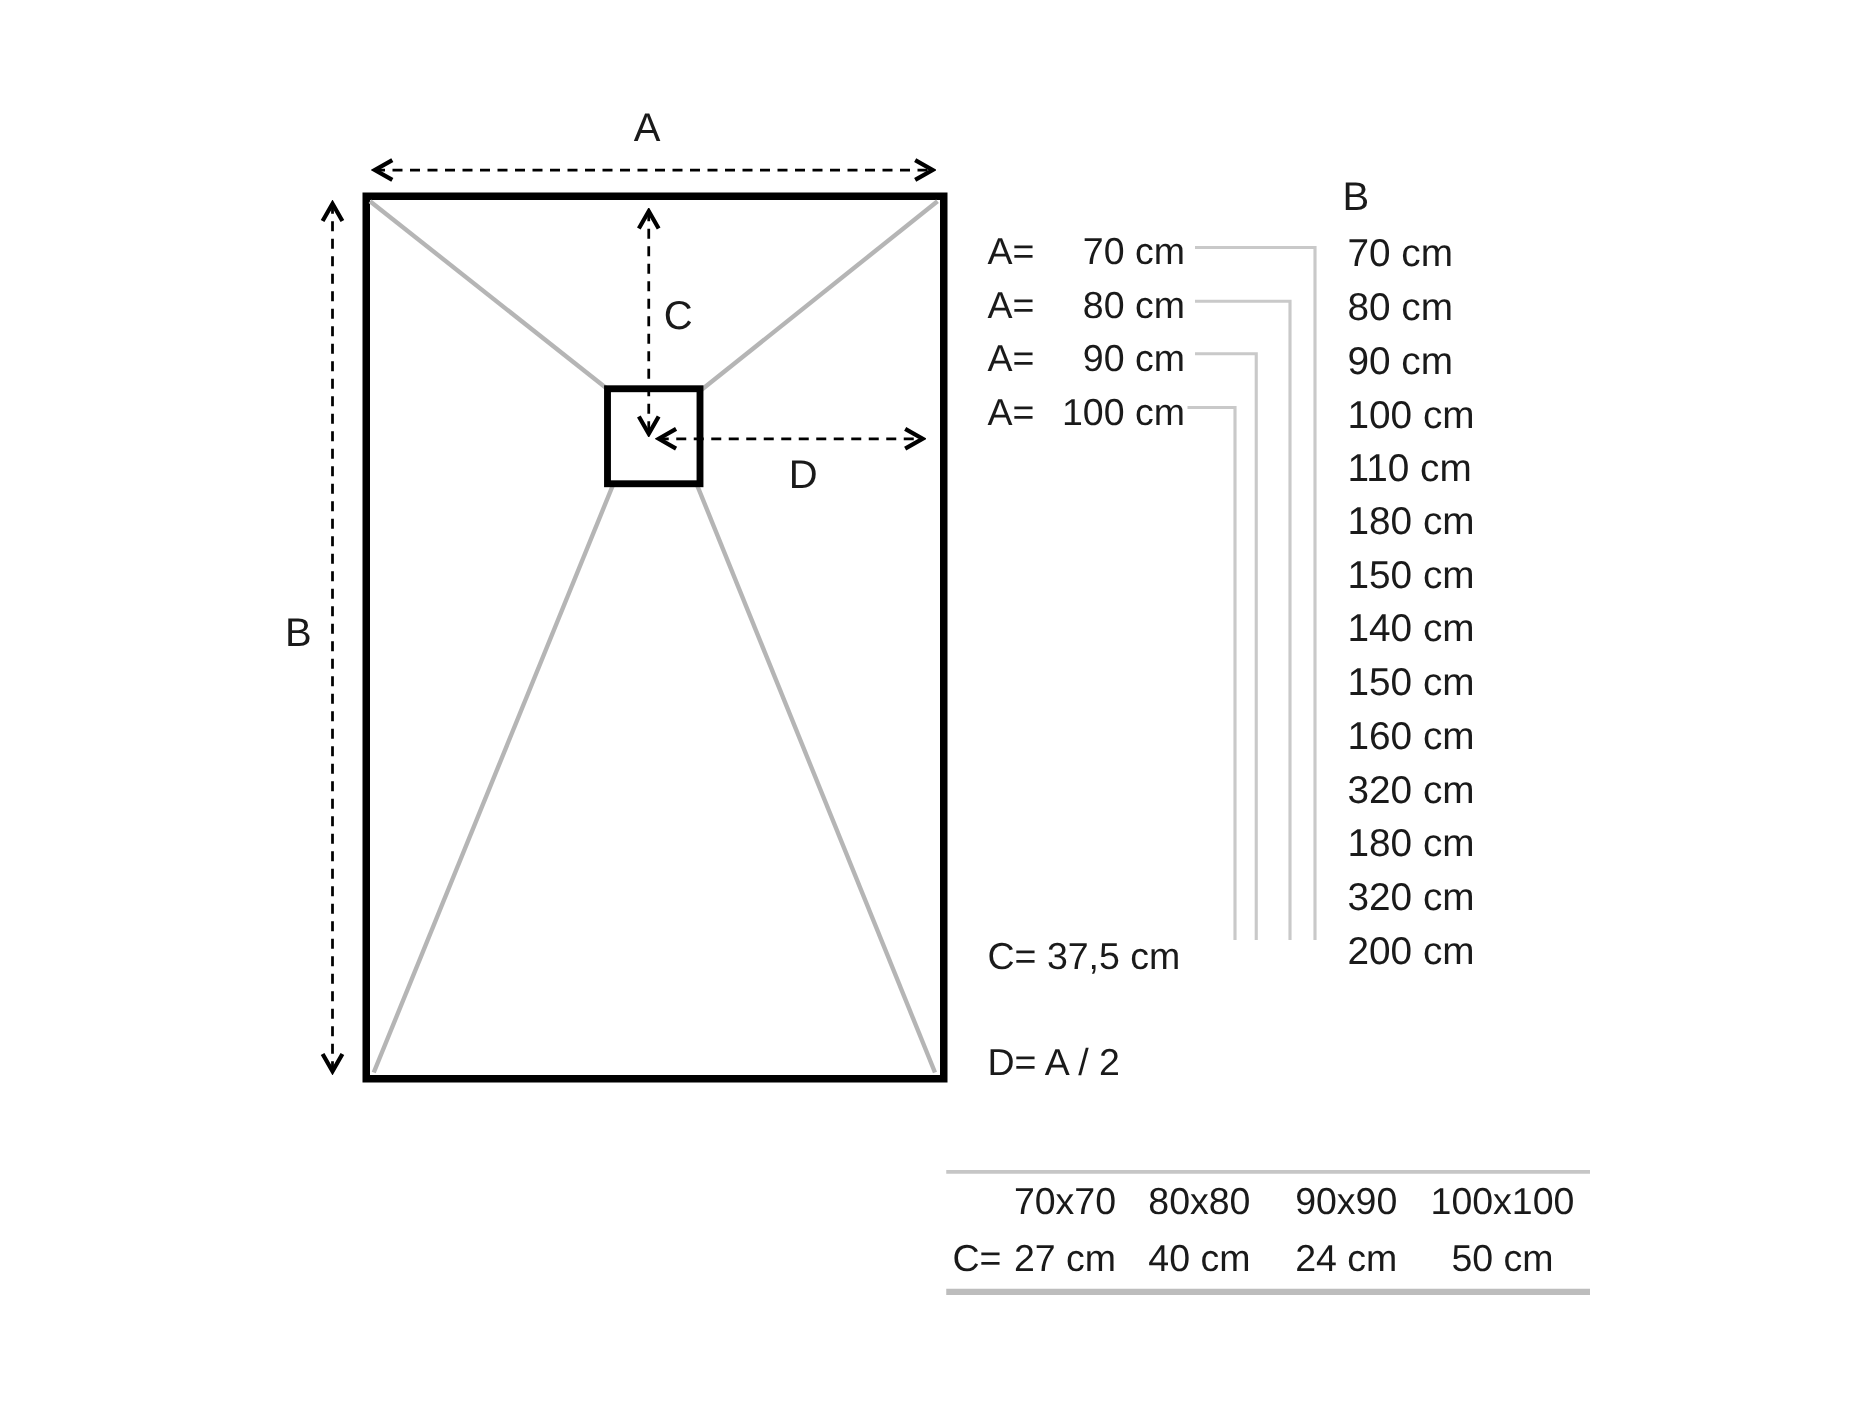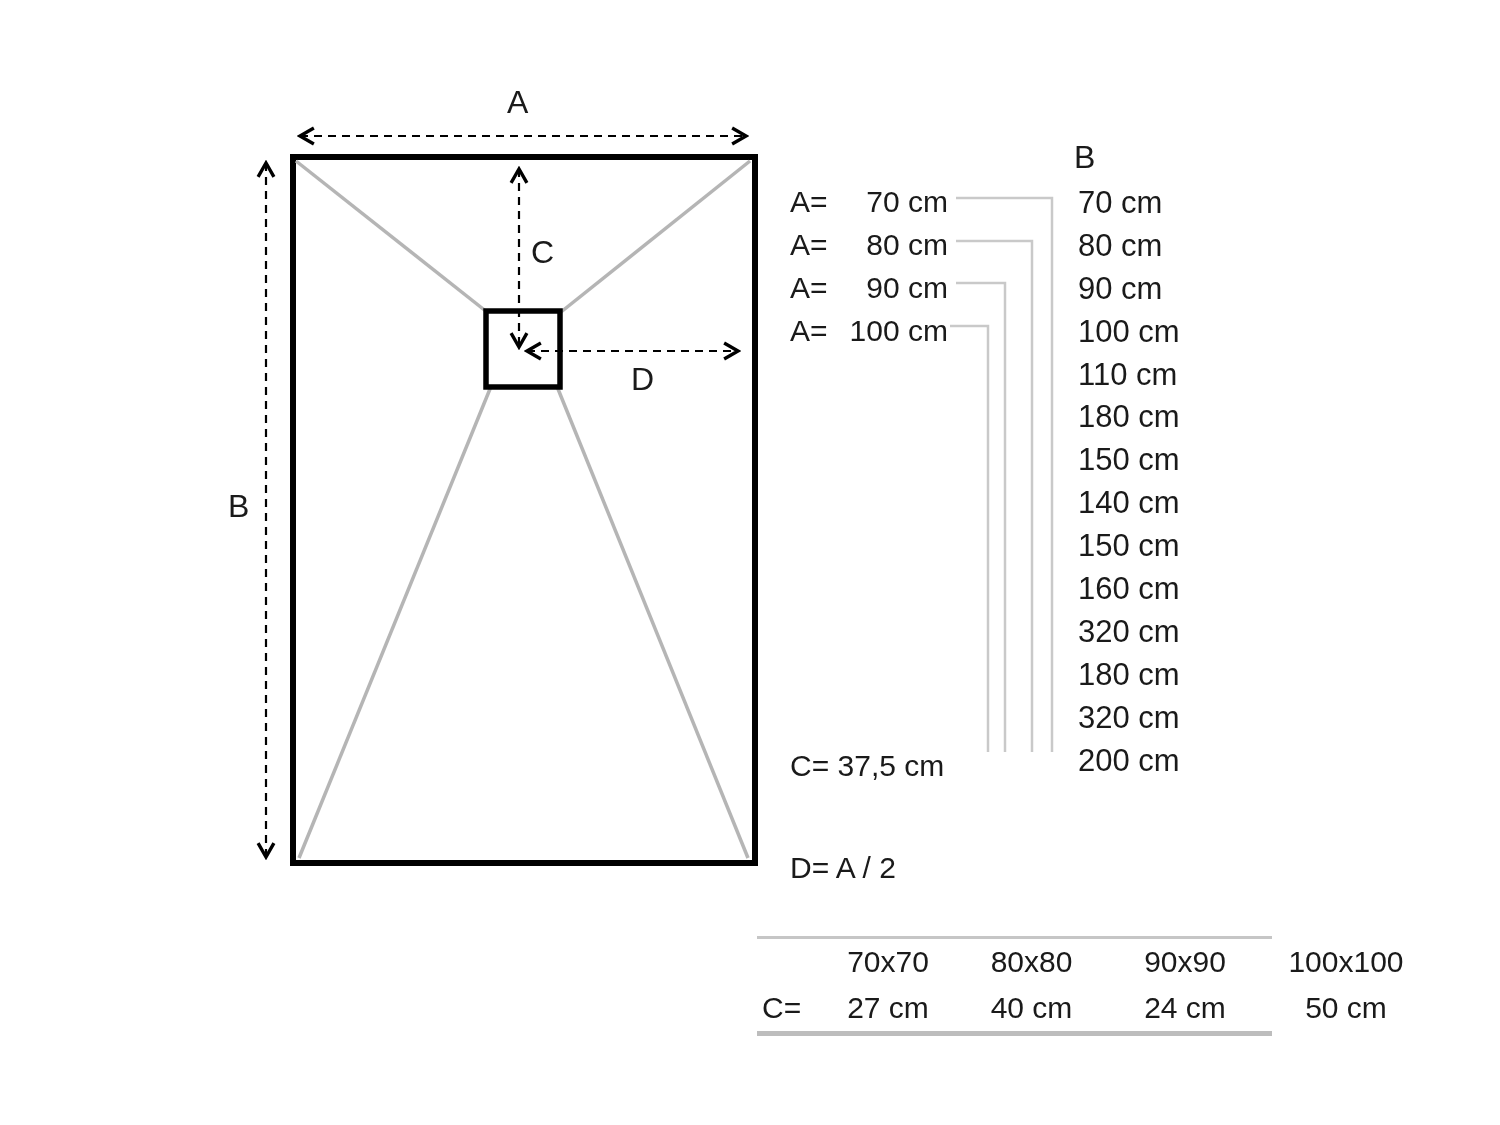--- a/index.html
+++ b/index.html
@@ -31,35 +31,34 @@
   
   #b-col-header { left: 1074px; top: 141px; }
   #b-col {
     left: 1078px; top: 181.5px;
     display: flex; flex-direction: column;
   }
   .b-item { height: 42.9px; display: flex; align-items: center; font-size: 31px; }
 
   
   #formula-c { left: 790px; top: 751px; }
-  #formula-d { left: 790px; top: 836px; margin-top: 17px; }
+  #formula-d { left: 790px; top: 836px; }
 
   
   #size-table {
     left: 757px; top: 936px;
     width: 515px;
     border-top: 3px solid #c6c6c6;
     border-bottom: 5px solid #bdbdbd;
   }
   .tbl-row {
     display: grid;
     grid-template-columns: 50px 90px 125px 110px 140px;
     height: 46px;
     align-items: center;
-    gap: 36px;
   }
   .tbl-cell { font-size: 30px; text-align: center; white-space: nowrap; }
   .tbl-cell.lbl { text-align: left; padding-left: 5px; }
 </style>
 </head>
 <body>
 
 <div id="stage">
 
   <svg class="abs" width="1500" height="1125" viewBox="0 0 1500 1125">

